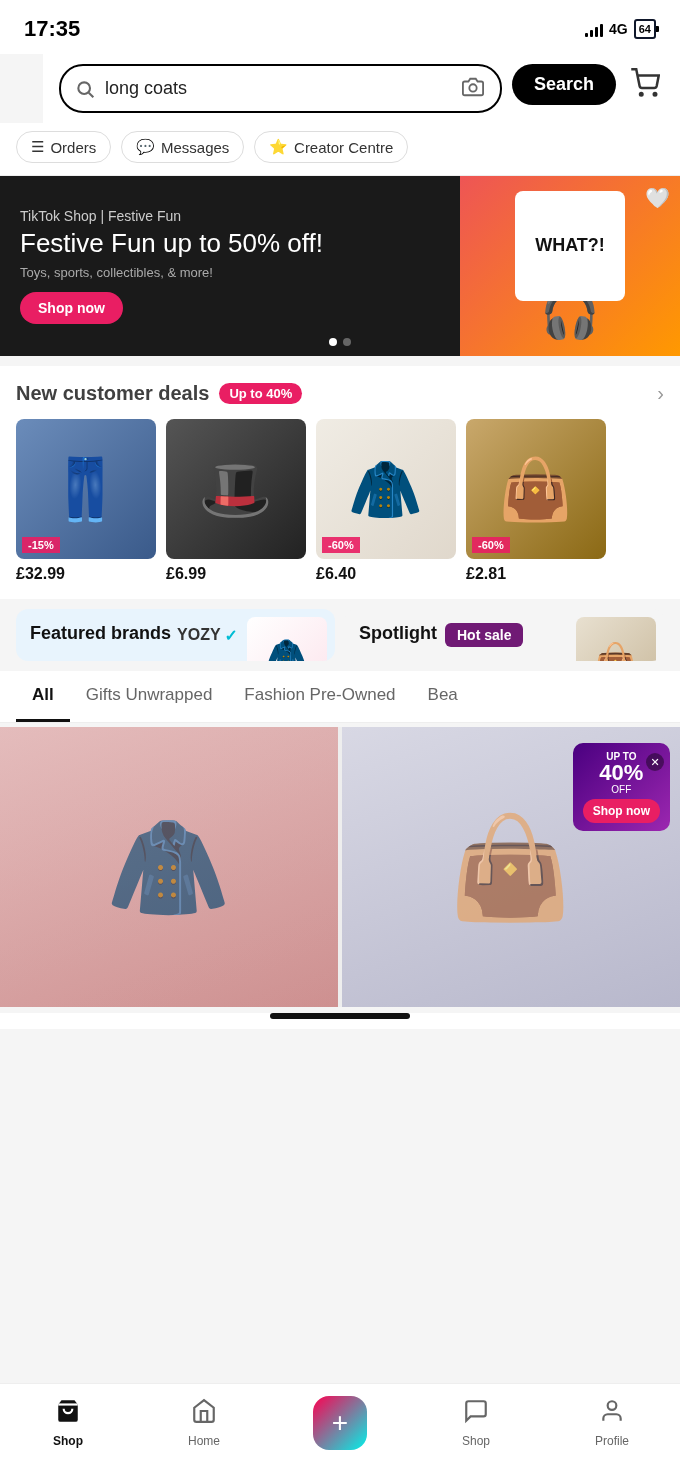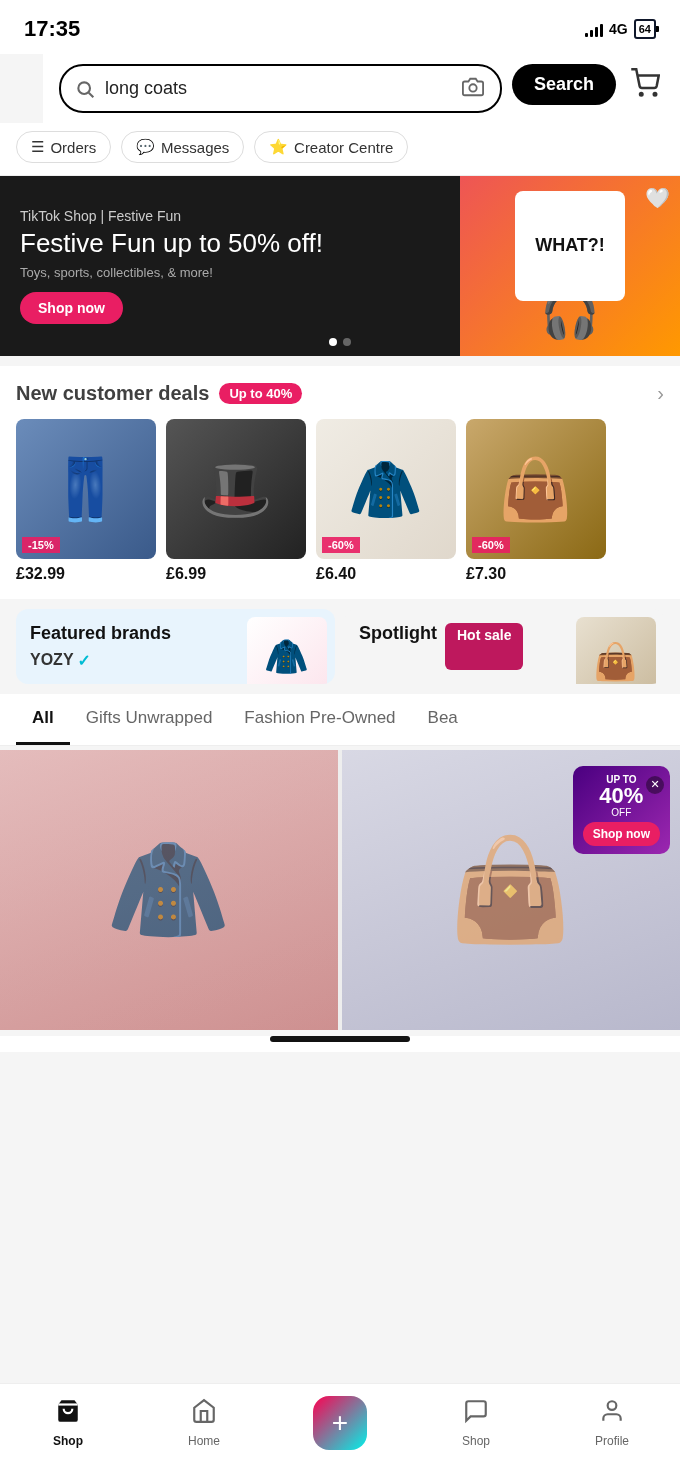--- a/index.html
+++ b/index.html
@@ -313,21 +313,21 @@
       margin-top: 10px;
       padding: 0 16px;
       background: transparent;
     }
     .featured-card {
       flex: 1;
       background: #e8f4fd;
       border-radius: 12px;
       padding: 14px;
       display: flex;
-      flex-direction: column;
+      flex-direction: row;
       gap: 6px;
       position: relative;
       overflow: hidden;
       cursor: pointer;
     }
     .featured-title {
       font-size: 18px;
       font-weight: 800;
       color: #111;
       line-height: 1.2;
@@ -369,21 +369,21 @@
       position: relative;
       overflow: hidden;
       cursor: pointer;
     }
     .spotlight-title {
       font-size: 18px;
       font-weight: 800;
       color: #111;
     }
     .hot-sale-badge {
-      background: #be185d;
+      background: #701a75;
       color: #fff;
       border-radius: 6px;
       padding: 4px 12px;
       font-size: 14px;
       font-weight: 600;
       width: fit-content;
     }
     .spotlight-thumb {
       position: absolute;
       right: 8px;
@@ -687,21 +687,21 @@
         <span class="discount-badge">-60%</span>
       </div>
       <div class="product-price">£6.40</div>
     </div>
 
     <div class="product-card">
       <div class="product-img-wrap bg-bag">
         <span style="font-size:60px;">👜</span>
         <span class="discount-badge">-60%</span>
       </div>
-      <div class="product-price">£7.30</div>
+      <div class="product-price">£2.81</div>
     </div>
   </div>
 </div>
 
 <div class="two-col-section">
   <div class="featured-card">
     <span class="featured-title">Featured brands</span>
     <div class="featured-brand">
       <span>YOZY</span>
       <span class="verified-icon">✓</span>

